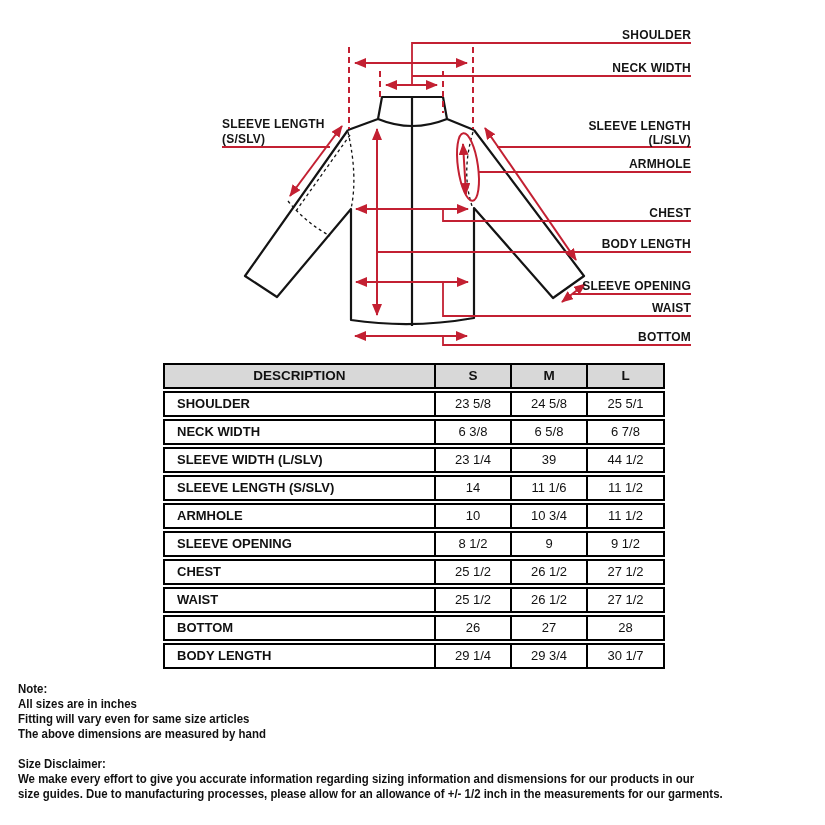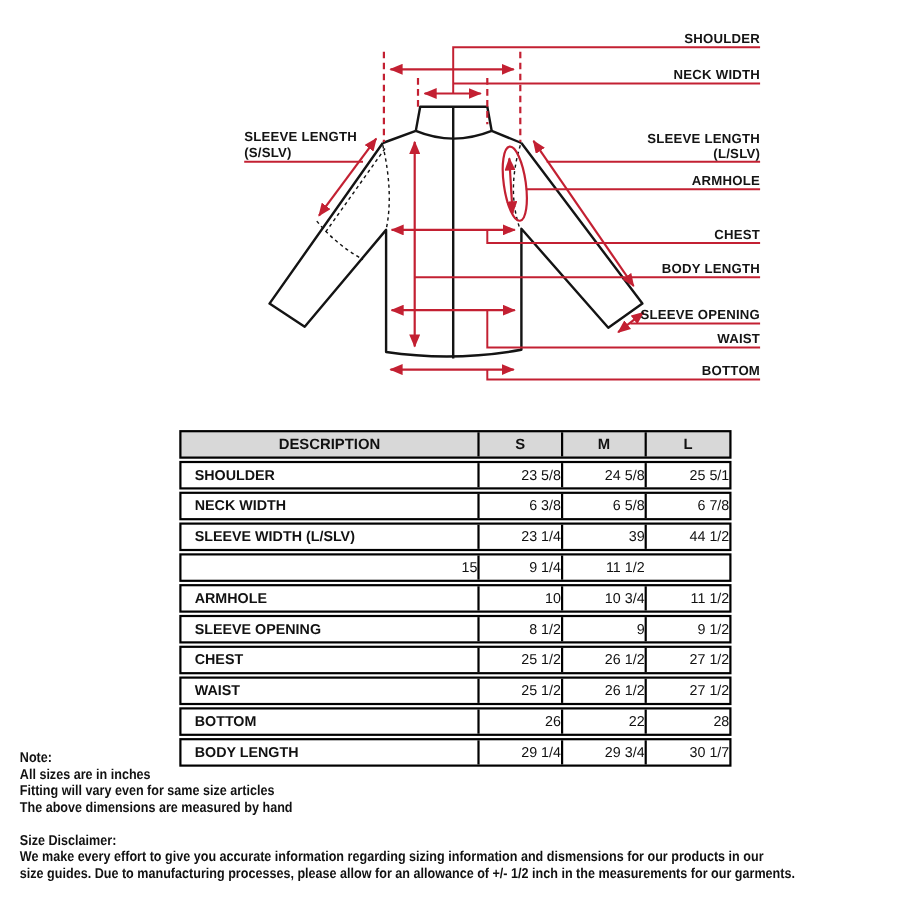--- a/index.html
+++ b/index.html
@@ -16,24 +16,24 @@
   .meas-dash{stroke:#c32032;stroke-width:2;fill:none;stroke-dasharray:6 4;}
   .leader{stroke:#c32032;stroke-width:1.8;fill:none;}
   .dlabel{font-family:"Liberation Sans","DejaVu Sans",sans-serif;font-size:12px;font-weight:bold;fill:#141414;letter-spacing:.2px;}
   
   #size-table{position:absolute;left:163px;top:363px;width:502px;}
   .trow{
     width:498px;border:2px solid #000;display:grid;
     grid-template-columns:269px 76px 76px 77px;
     margin-bottom:2px;background:#fff;
   }
-  .trow.header{background:#d8d8d8;margin-top:28px;}
+  .trow.header{background:#d8d8d8;}
   .tcell{
     height:22px;line-height:22px;font-size:13px;overflow:hidden;
-    text-align:right;white-space:nowrap;
+    text-align:center;white-space:nowrap;
   }
   .tcell + .tcell{border-left:2px solid #000;}
   .tcell.desc{text-align:left;padding-left:12px;font-weight:bold;}
   .trow.header .tcell{font-weight:bold;font-size:13.5px;text-align:center;padding-left:0;}
   
   #notes{
     position:absolute;left:18px;top:681px;width:900px;
     font-size:13px;font-weight:bold;line-height:15px;
     transform:scaleX(0.88);transform-origin:left top;white-space:nowrap;
   }
@@ -139,22 +139,23 @@
     <div class="tcell">6 5/8</div>
     <div class="tcell">6 7/8</div>
   </div>
   <div class="trow">
     <div class="tcell desc">SLEEVE WIDTH (L/SLV)</div>
     <div class="tcell">23 1/4</div>
     <div class="tcell">39</div>
     <div class="tcell">44 1/2</div>
   </div>
   <div class="trow">
-    <div class="tcell">15</div>
-    <div class="tcell">9 1/4</div>
+    <div class="tcell desc">SLEEVE LENGTH (S/SLV)</div>
+    <div class="tcell">14</div>
+    <div class="tcell">11 1/6</div>
     <div class="tcell">11 1/2</div>
   </div>
   <div class="trow">
     <div class="tcell desc">ARMHOLE</div>
     <div class="tcell">10</div>
     <div class="tcell">10 3/4</div>
     <div class="tcell">11 1/2</div>
   </div>
   <div class="trow">
     <div class="tcell desc">SLEEVE OPENING</div>
@@ -170,21 +171,21 @@
   </div>
   <div class="trow">
     <div class="tcell desc">WAIST</div>
     <div class="tcell">25 1/2</div>
     <div class="tcell">26 1/2</div>
     <div class="tcell">27 1/2</div>
   </div>
   <div class="trow">
     <div class="tcell desc">BOTTOM</div>
     <div class="tcell">26</div>
-    <div class="tcell">22</div>
+    <div class="tcell">27</div>
     <div class="tcell">28</div>
   </div>
   <div class="trow">
     <div class="tcell desc">BODY LENGTH</div>
     <div class="tcell">29 1/4</div>
     <div class="tcell">29 3/4</div>
     <div class="tcell">30 1/7</div>
   </div>
 </div>
 

